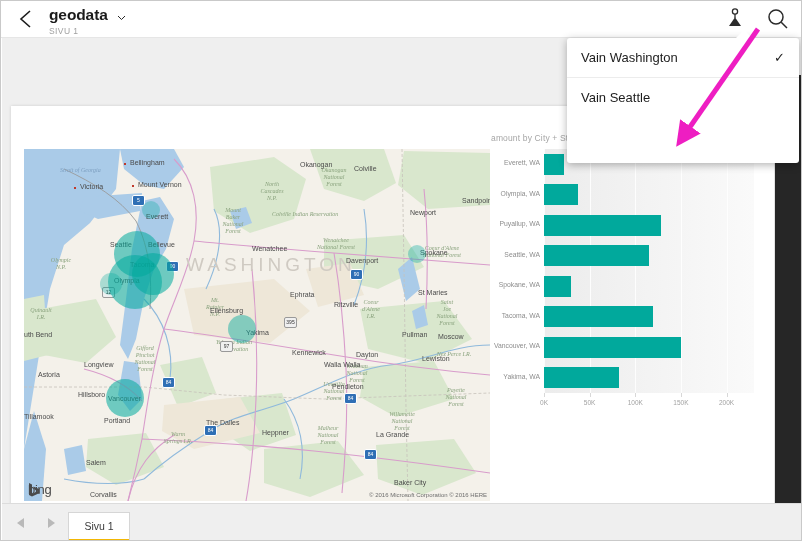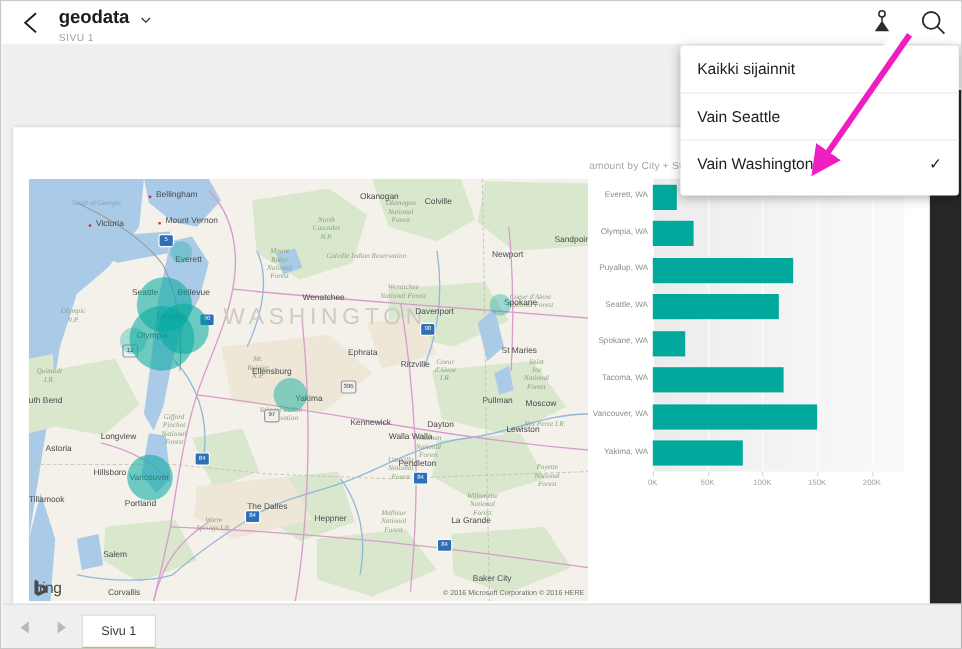--- a/index.html
+++ b/index.html
@@ -557,30 +557,26 @@
       </div>
 
     </div>
 
     <div id="dark-edge"></div>
   </div>
 
   <div id="dropdown-menu">
     <div id="menu-pointer"></div>
     <div class="menu-item">
-      <span>Kaikki sijainnit</span>
-      <span class="menu-check"></span>
+      <span>Vain Washington</span>
+      <span class="menu-check">✓</span>
     </div>
     <div class="menu-item">
       <span>Vain Seattle</span>
       <span class="menu-check"></span>
-    </div>
-    <div class="menu-item">
-      <span>Vain Washington</span>
-      <span class="menu-check">✓</span>
     </div>
   </div>
 
   <svg id="annotation-arrow" viewBox="0 0 120 130">
     <defs>
       <marker id="ah" markerWidth="5" markerHeight="5" refX="2.6" refY="2.5" orient="auto">
         <path d="M0,0 L5,2.5 L0,5 Z" fill="#ee1ec2"></path>
       </marker>
     </defs>
     <line x1="97" y1="10" x2="22" y2="118" stroke="#ee1ec2" stroke-width="5" marker-end="url(#ah)"></line>

